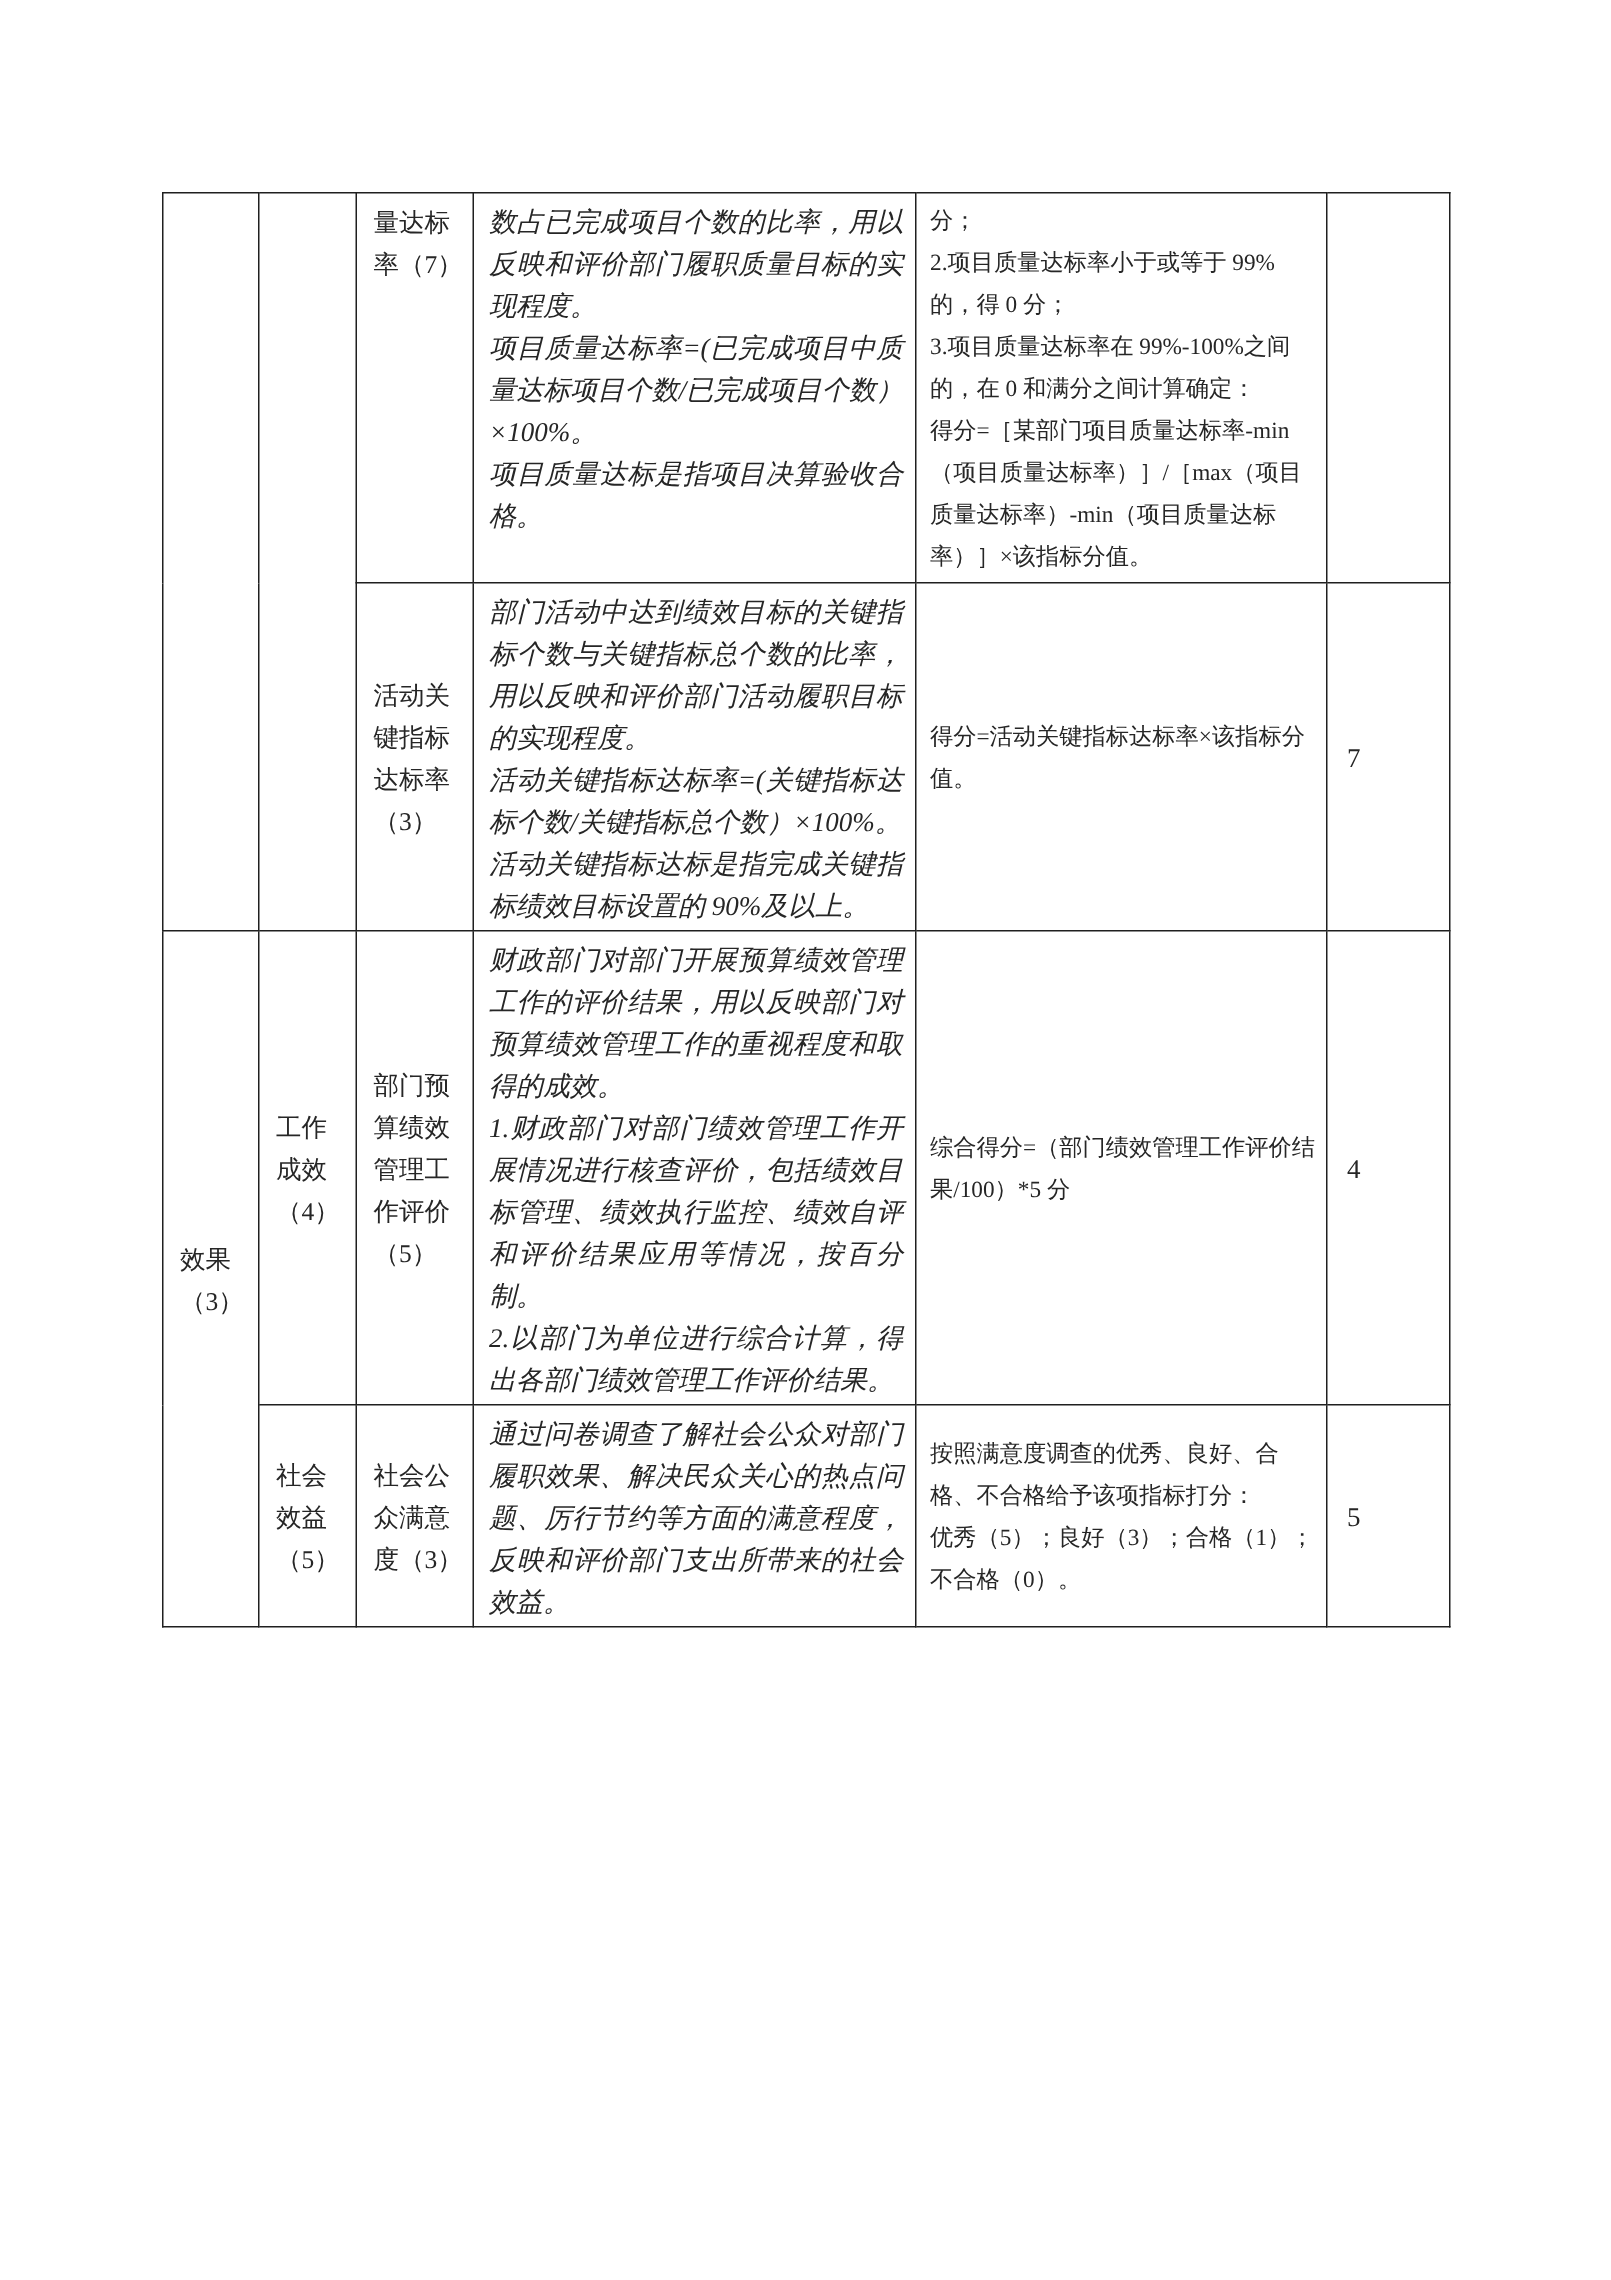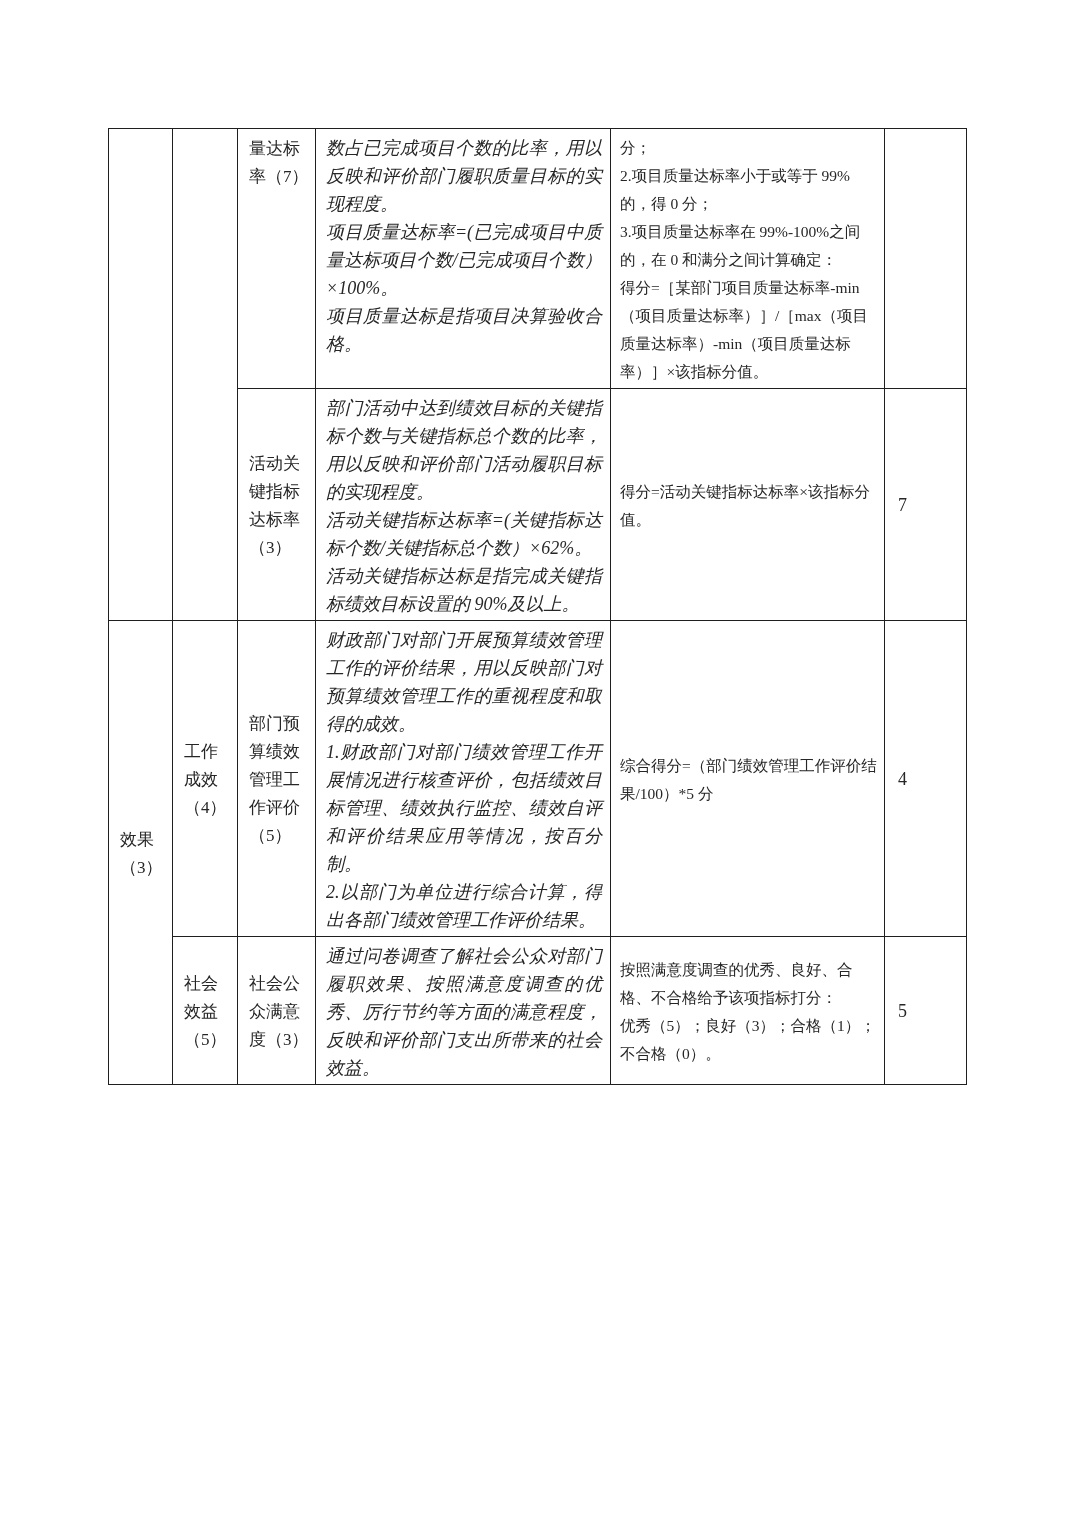--- a/index.html
+++ b/index.html
@@ -128,21 +128,21 @@
 得分=［某部门项目质量达标率-min（项目质量达标率）］/［max（项目质量达标率）-min（项目质量达标率）］×该指标分值。</td>
         <td class="c-score"></td>
       </tr>
 
       <tr class="r2">
         <td class="c-label v-mid">活动关
 键指标
 达标率
 （3）</td>
         <td class="c-desc">部门活动中达到绩效目标的关键指标个数与关键指标总个数的比率，用以反映和评价部门活动履职目标的实现程度。
-活动关键指标达标率=(关键指标达标个数/关键指标总个数）×62%。
+活动关键指标达标率=(关键指标达标个数/关键指标总个数）×100%。
 活动关键指标达标是指完成关键指标绩效目标设置的 90%及以上。</td>
         <td class="c-scoring v-mid">得分=活动关键指标达标率×该指标分值。</td>
         <td class="c-score">7</td>
       </tr>
 
       <tr class="r3">
         <td class="c-label" rowspan="2">效果
 （3）</td>
         <td class="c-label">工作
 成效
@@ -159,21 +159,21 @@
         <td class="c-score">4</td>
       </tr>
 
       <tr class="r4">
         <td class="c-label">社会
 效益
 （5）</td>
         <td class="c-label v-mid">社会公
 众满意
 度（3）</td>
-        <td class="c-desc v-mid">通过问卷调查了解社会公众对部门履职效果、按照满意度调查的优秀、厉行节约等方面的满意程度，反映和评价部门支出所带来的社会效益。</td>
+        <td class="c-desc v-mid">通过问卷调查了解社会公众对部门履职效果、解决民众关心的热点问题、厉行节约等方面的满意程度，反映和评价部门支出所带来的社会效益。</td>
         <td class="c-scoring v-mid">按照满意度调查的优秀、良好、合格、不合格给予该项指标打分：
 优秀（5）；良好（3）；合格（1）；不合格（0）。</td>
         <td class="c-score">5</td>
       </tr>
     </tbody>
   </table>
 
 
   <div class="page-number">30</div>
 

